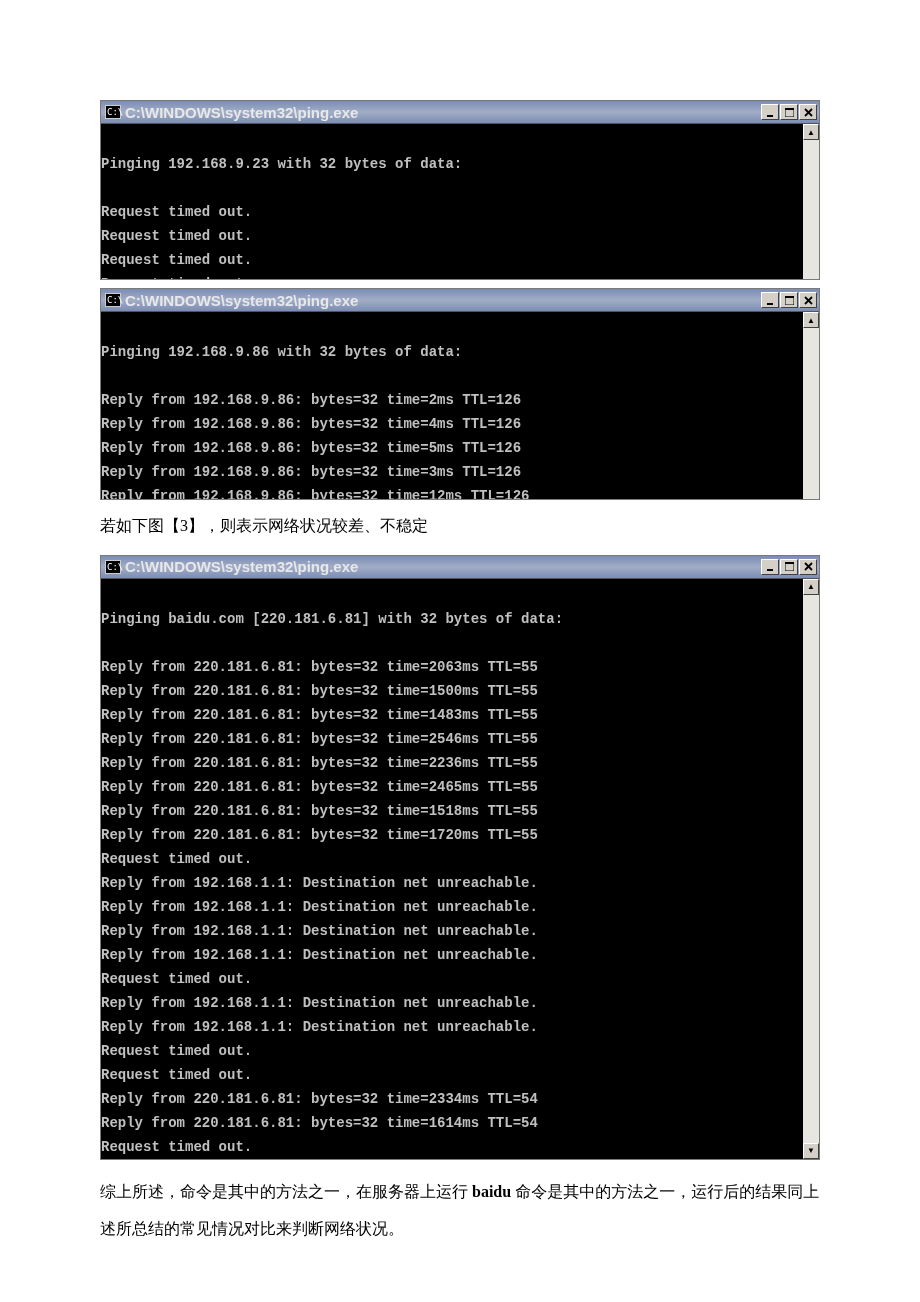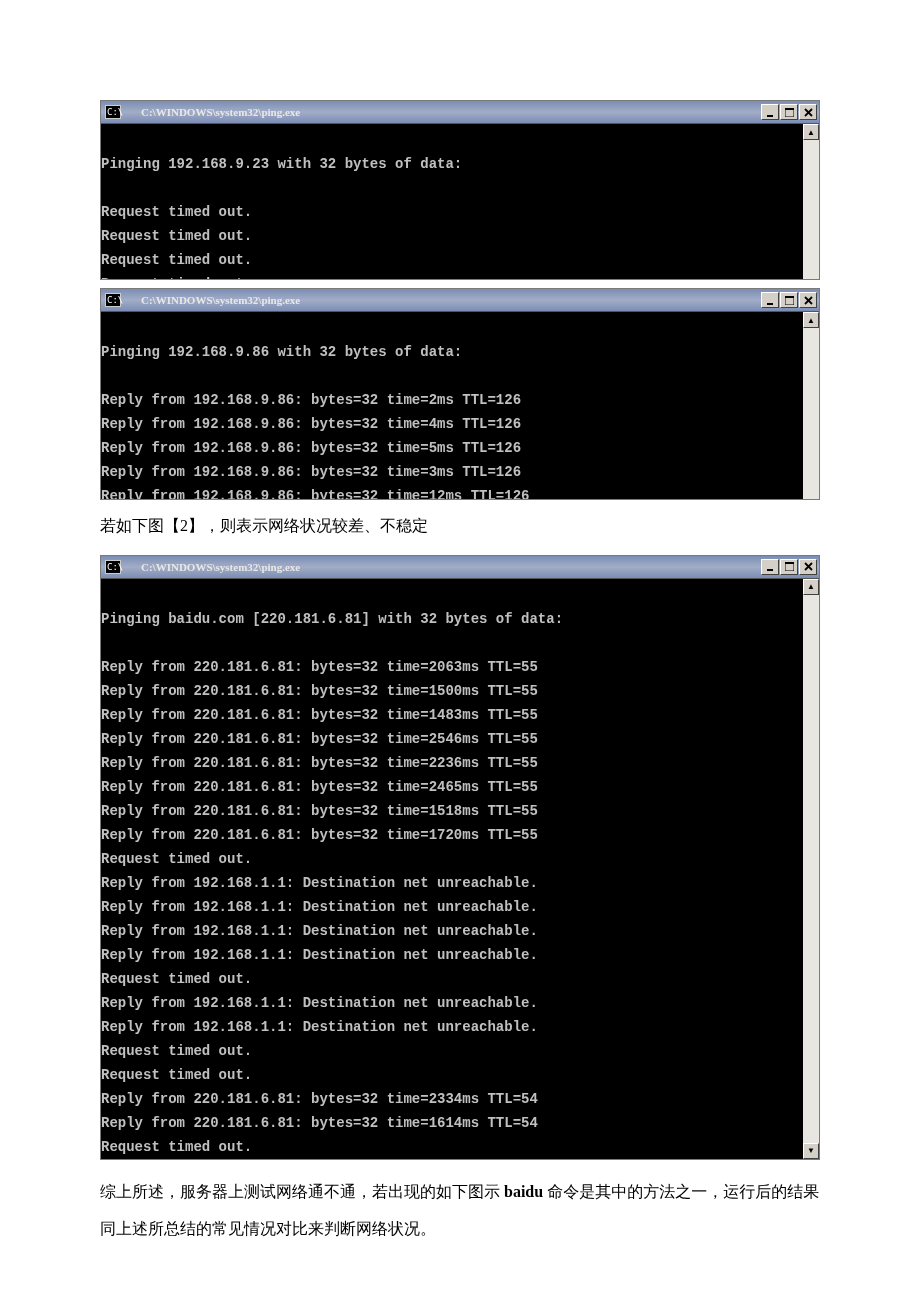--- a/index.html
+++ b/index.html
@@ -42,24 +42,24 @@
     color: #fff;
     font-family: Consolas, monospace;
     font-size: 9px;
     line-height: 12px;
     text-align: left;
     padding-left: 1px;
     box-sizing: border-box;
   }
   .cmd-title {
     color: #ffffff;
-    font-family: Liberation Serif, serif;
-    font-size: 11px;
+    font-family: Liberation Sans, sans-serif;
+    font-size: 15px;
     font-weight: bold;
-    margin-left: 20px;
+    margin-left: 4px;
     flex: 1;
     white-space: nowrap;
     overflow: hidden;
   }
   .cmd-titlebar.inactive .cmd-title { color: #e8e8e8; }
   .win-buttons {
     display: flex;
     gap: 1px;
     margin-right: 2px;
   }
@@ -210,21 +210,21 @@
 Reply from 192.168.9.86: bytes=32 time=3ms TTL=126
 Reply from 192.168.9.86: bytes=32 time=12ms TTL=126
 Reply from 192.168.9.86: bytes=32 time=2ms TTL=126<div style="height: 8px; overflow: hidden;">Reply from 192.168.9.86: bytes=32 time=2ms TTL=126</div></div>
       <div class="cmd-scroll">
         <div class="scroll-btn">▲</div>
         <div class="scroll-track"></div>
       </div>
     </div>
   </div>
 
-  <p class="body-text">若如下图【2】，则表示网络状况较差、不稳定</p>
+  <p class="body-text">若如下图【3】，则表示网络状况较差、不稳定</p>
 
   <div class="cmd-window">
     <div class="cmd-titlebar inactive">
       <div class="cmd-icon">C:\</div>
       <div class="cmd-title">C:\WINDOWS\system32\ping.exe</div>
       <div class="win-buttons">
         <div class="win-btn">
           <svg width="9" height="9">
               <rect x="1" y="7" width="6" height="2" fill="#000"></rect>
             </svg>
@@ -271,16 +271,16 @@
 </div>
       <div class="cmd-scroll">
         <div class="scroll-btn">▲</div>
         <div class="scroll-track"></div>
         <div class="scroll-btn">▼</div>
       </div>
     </div>
   </div>
 
   <p class="body-text last">
-    <span>综上所述，服务器上测试网络通不通，若出现的如下图示 </span><span class="bold-latin">baidu </span><span>命令是其中的方法之一，运行后的结果同上述所总结的常见情况对比来判断网络状况。</span>
+    <span>综上所述，命令是其中的方法之一，在服务器上运行 </span><span class="bold-latin">baidu </span><span>命令是其中的方法之一，运行后的结果同上述所总结的常见情况对比来判断网络状况。</span>
   </p>
 
 </div>
 
 </body></html>

